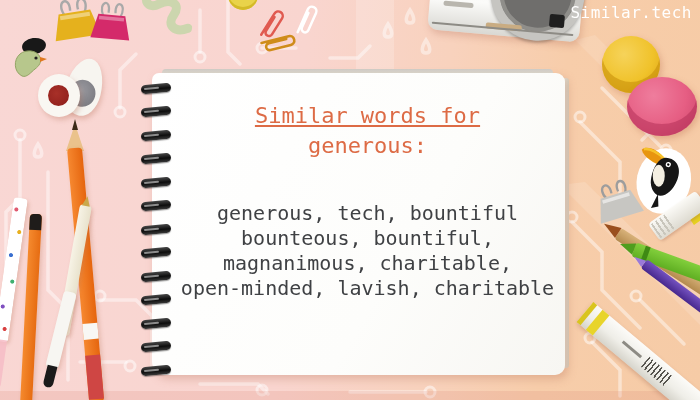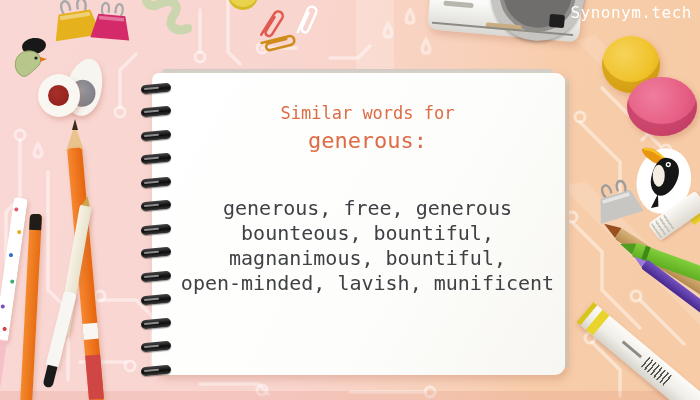--- a/index.html
+++ b/index.html
@@ -18,21 +18,21 @@
   .notebook{left:152px;top:73px;width:413px;height:302px;z-index:3;}
   .nb-pages-top{position:absolute;top:-4px;left:10px;right:12px;height:8px;background:linear-gradient(180deg,#cfccc5,#e7e3da);border-radius:4px;}
   .nb-pages-right{position:absolute;right:-4px;top:5px;bottom:7px;width:7px;background:linear-gradient(90deg,#ece8dd,#d5cebc);border-radius:3px;}
   .nb-paper{position:absolute;inset:0;background:linear-gradient(120deg,#ffffff 0%,#fdfdfb 60%,#f7f6f2 100%);
     border-radius:7px 9px 10px 14px;box-shadow:3px 4px 9px rgba(186,118,94,0.35);}
   .ring{position:absolute;left:-11px;width:30px;height:9px;border-radius:4.5px;
     background:linear-gradient(180deg,#474747 0%,#0d0d0d 55%,#3a3a3a 100%);
     transform:rotate(-5deg);box-shadow:0 1px 1px rgba(0,0,0,0.35);}
   .ring::after{content:"";position:absolute;left:3px;top:3px;width:15px;height:2px;background:rgba(255,255,255,0.5);border-radius:1px;}
   .nb-text{position:absolute;left:26px;right:8px;top:0;text-align:center;}
-  .h1{margin:30px 0 0 0;font-size:17px;font-weight:normal;color:#dd6b45;}
+  .h1{margin:30px 0 0 0;font-size:22px;font-weight:normal;color:#dd6b45;text-decoration:underline;}
   .h2{margin:5px 0 0 0;font-size:22px;font-weight:normal;color:#dd6b45;}
   .syn{margin-top:43px;font-size:20px;line-height:25px;color:#3f4144;}
 
   
   .brand{top:3px;right:8px;font-size:16px;color:#ffffff;z-index:6;letter-spacing:0.5px;}
 
   
   .deco{z-index:2;}
   
   .camera{left:430px;top:-34px;width:152px;height:70px;transform:rotate(5deg);
@@ -179,21 +179,21 @@
     <circle cx="430" cy="392" r="5"></circle>
     <circle cx="130" cy="366" r="5"></circle>
   </g>
   <rect x="356" y="0" width="38" height="73" fill="#ffffff" opacity="0.20"></rect>
   <polygon points="560,185 700,325 700,295 585,182" fill="#ffffff" opacity="0.15"></polygon>
   <polygon points="575,40 660,125 680,120 595,35" fill="#ffffff" opacity="0.12"></polygon>
 </svg>
 
 <div class="abs bottom-strip"></div>
 
-<div class="abs brand">Synonym.tech</div>
+<div class="abs brand">Similar.tech</div>
 
 <div class="abs deco camera">
   <div class="cam-lens"></div>
   <div class="cam-btn"></div>
   <div class="cam-slot1"></div>
   <div class="cam-strip"></div>
   <div class="cam-seam"></div>
 </div>
 <div class="abs deco card-corner"></div>
 
@@ -312,19 +312,19 @@
   <span class="ring" style="top:175px"></span>
   <span class="ring" style="top:199px"></span>
   <span class="ring" style="top:222px"></span>
   <span class="ring" style="top:246px"></span>
   <span class="ring" style="top:269px"></span>
   <span class="ring" style="top:293px"></span>
   <div class="nb-text">
     <div class="h1">Similar words for</div>
     <div class="h2">generous:</div>
     <div class="syn">
-      <div>generous, free, generous</div>
+      <div>generous, tech, bountiful</div>
       <div>bounteous, bountiful,</div>
-      <div>magnanimous, bountiful,</div>
-      <div>open-minded, lavish, munificent</div>
+      <div>magnanimous, charitable,</div>
+      <div>open-minded, lavish, charitable</div>
     </div>
   </div>
 </div>
 
 </body></html>

